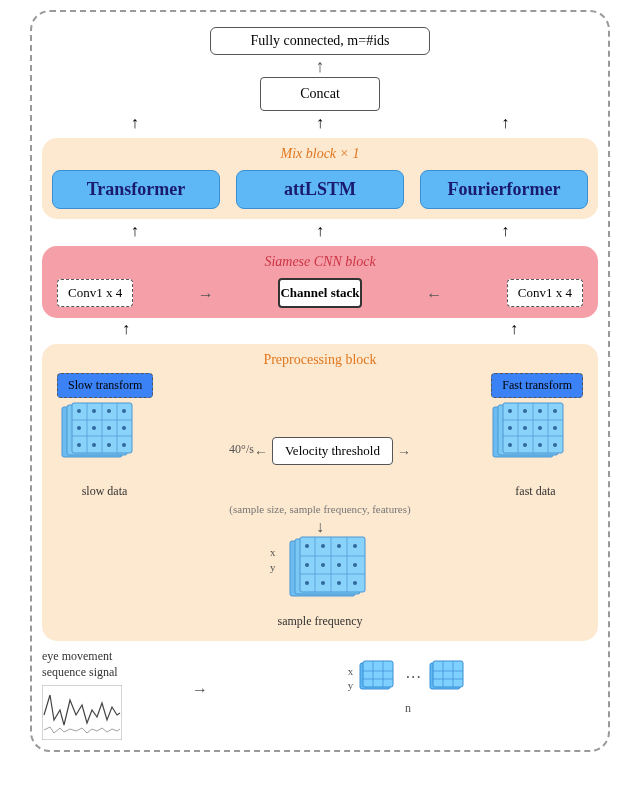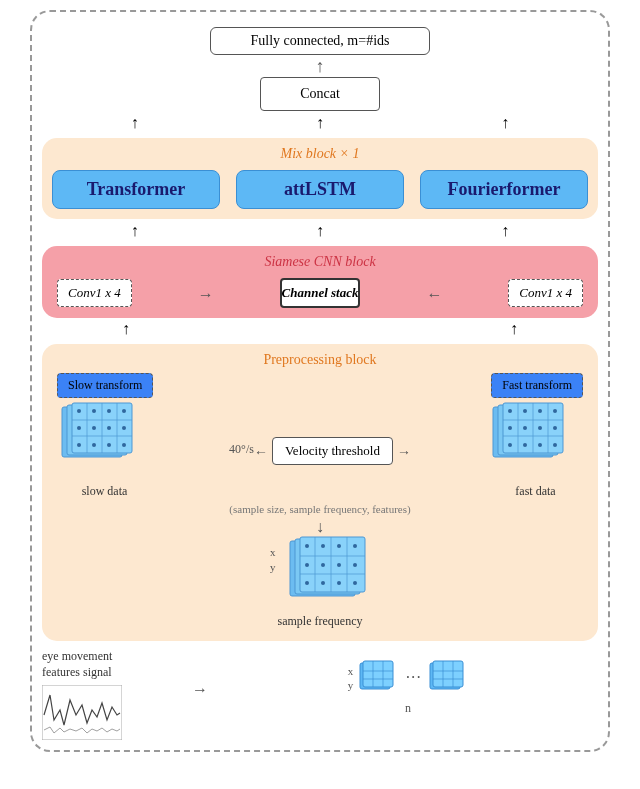--- a/index.html
+++ b/index.html
@@ -117,21 +117,20 @@
       font-size: 14px;
       text-align: center;
       margin-bottom: 8px;
     }
 
     .siamese-row {
       display: flex;
       justify-content: space-between;
       align-items: center;
       gap: 5px;
-      font-style: italic;
     }
 
     .conv-box {
       border: 1.5px dashed #555;
       border-radius: 4px;
       padding: 5px 10px;
       font-size: 13px;
       background: white;
       text-align: center;
       white-space: nowrap;
@@ -442,21 +441,21 @@
         </svg>
         <div class="data-label">sample frequency</div>
       </div>
     </div>
 
     <div class="bottom-section">
 
       <div class="eye-signal-area">
         <div class="eye-signal-label">
           <span style="white-space:pre-line;">eye movement
-features signal</span>
+sequence signal</span>
         </div>
 
         <svg width="80" height="55" viewBox="0 0 80 55">
           <rect x="0" y="0" width="80" height="55" fill="white" stroke="#aaa" stroke-width="1"></rect>
 
           <polyline points="2,30 8,10 12,35 18,25 22,40 28,15 34,30 40,20 45,38 50,25 55,32 60,18 65,35 70,22 75,30 78,28" fill="none" stroke="#444" stroke-width="1.2"></polyline>
           <polyline points="2,45 8,42 12,48 18,43 22,47 28,44 34,46 40,43 45,48 50,44 55,46 60,43 65,47 70,44 75,46 78,44" fill="none" stroke="#888" stroke-width="0.8"></polyline>
         </svg>
       </div>
 

